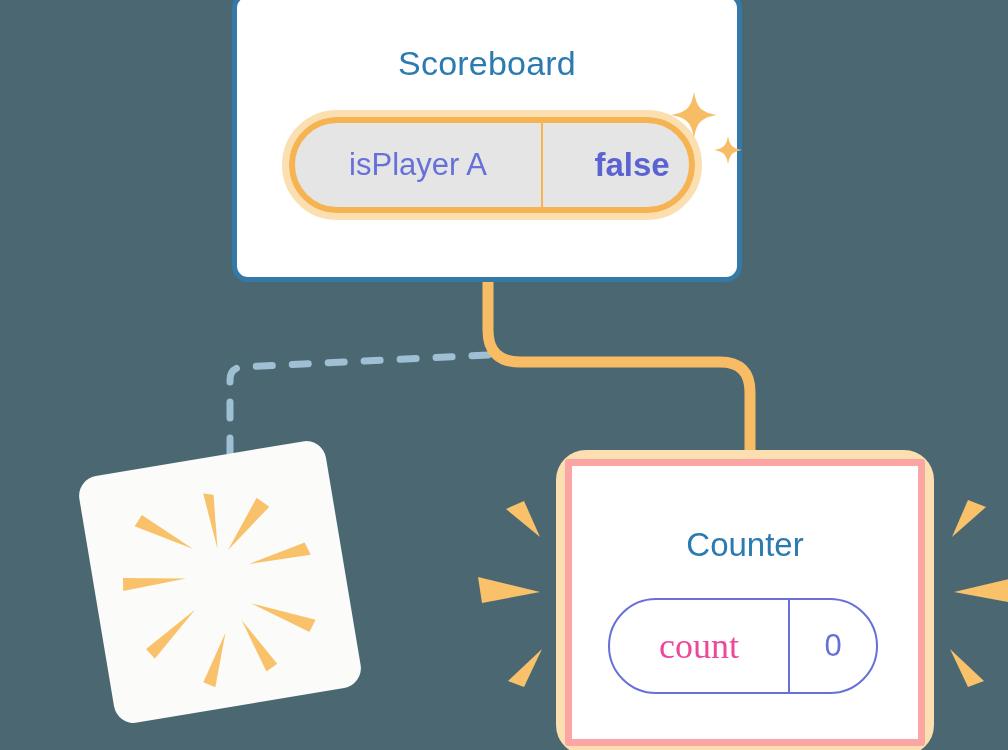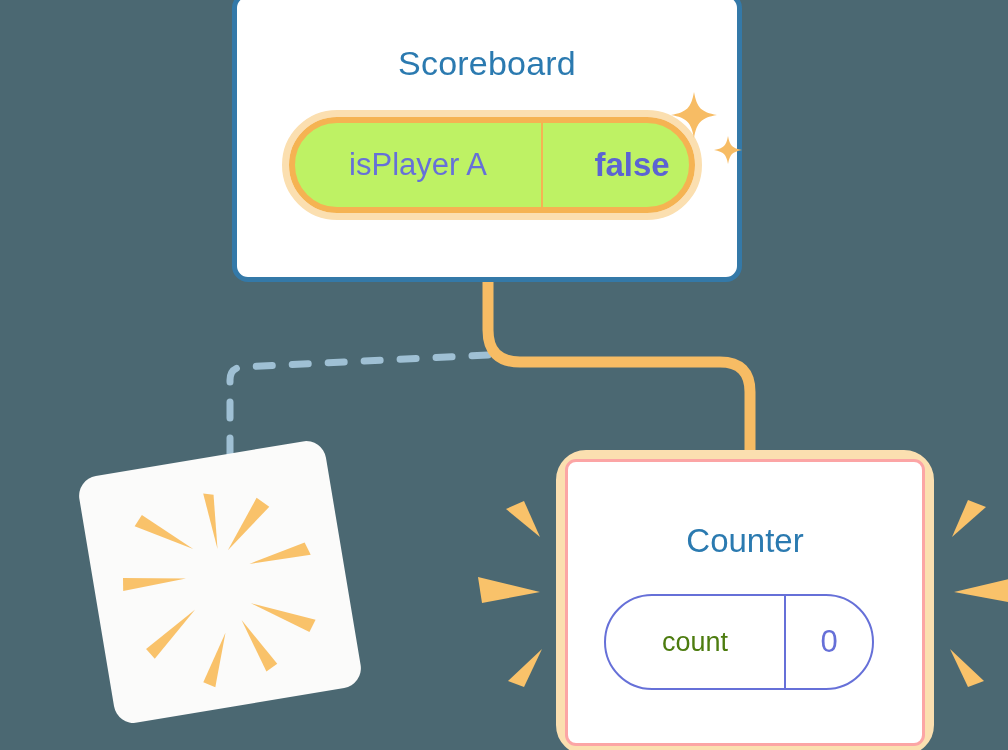--- a/index.html
+++ b/index.html
@@ -71,21 +71,21 @@
     border-radius: 55px;
     background: transparent;
   }
   #scoreboard-pill {
     position: absolute;
     left: 7px; top: 7px;
     width: 406px; height: 96px;
     box-sizing: border-box;
     border: 6px solid #f5b352;
     border-radius: 48px;
-    background: #bef264;
+    background: #e5e5e5;
     display: flex;
     align-items: stretch;
   }
   #scoreboard-pill .pill-key {
     flex: 0 0 246px;
     display: flex;
     align-items: center;
     justify-content: center;
     font-size: 31px;
     color: #6670d8;
@@ -122,22 +122,22 @@
     box-sizing: border-box;
     border: 9px solid #fbdfb0;
     border-radius: 30px;
     background: transparent;
     z-index: 5;
   }
   #counter-card-inner {
     position: absolute;
     left: 0; top: 0; right: 0; bottom: 0;
     box-sizing: border-box;
-    border: 3px solid #fca5a5;
-    border-radius: 11px;
+    border: 7px solid #fca5a5;
+    border-radius: 3px;
     background: #ffffff;
   }
   #counter-title {
     position: absolute;
     left: 0; right: 0;
     top: 60px;
     text-align: center;
     font-size: 33px;
     color: #2b7ab0;
     white-space: nowrap;
@@ -151,21 +151,21 @@
     box-sizing: border-box;
     border: 2px solid #6670d8;
     border-radius: 48px;
     background: #ffffff;
     display: flex;
     align-items: stretch;
   }
   #counter-pill .pill-key {
     flex: 0 0 178px;
     display: flex; align-items: center; justify-content: center;
-    font-size: 27px; color: #4d7c0f; white-space: nowrap;
+    font-size: 36px; color: #ec4899; white-space: nowrap; font-family: Liberation Serif, serif;
   }
   #counter-pill .pill-divider {
     width: 2px; background: #6670d8; flex: 0 0 2px;
   }
   #counter-pill .pill-val {
     flex: 1 1 auto;
     display: flex; align-items: center; justify-content: center;
     font-size: 31px; color: #6670d8; white-space: nowrap;
   }
 

